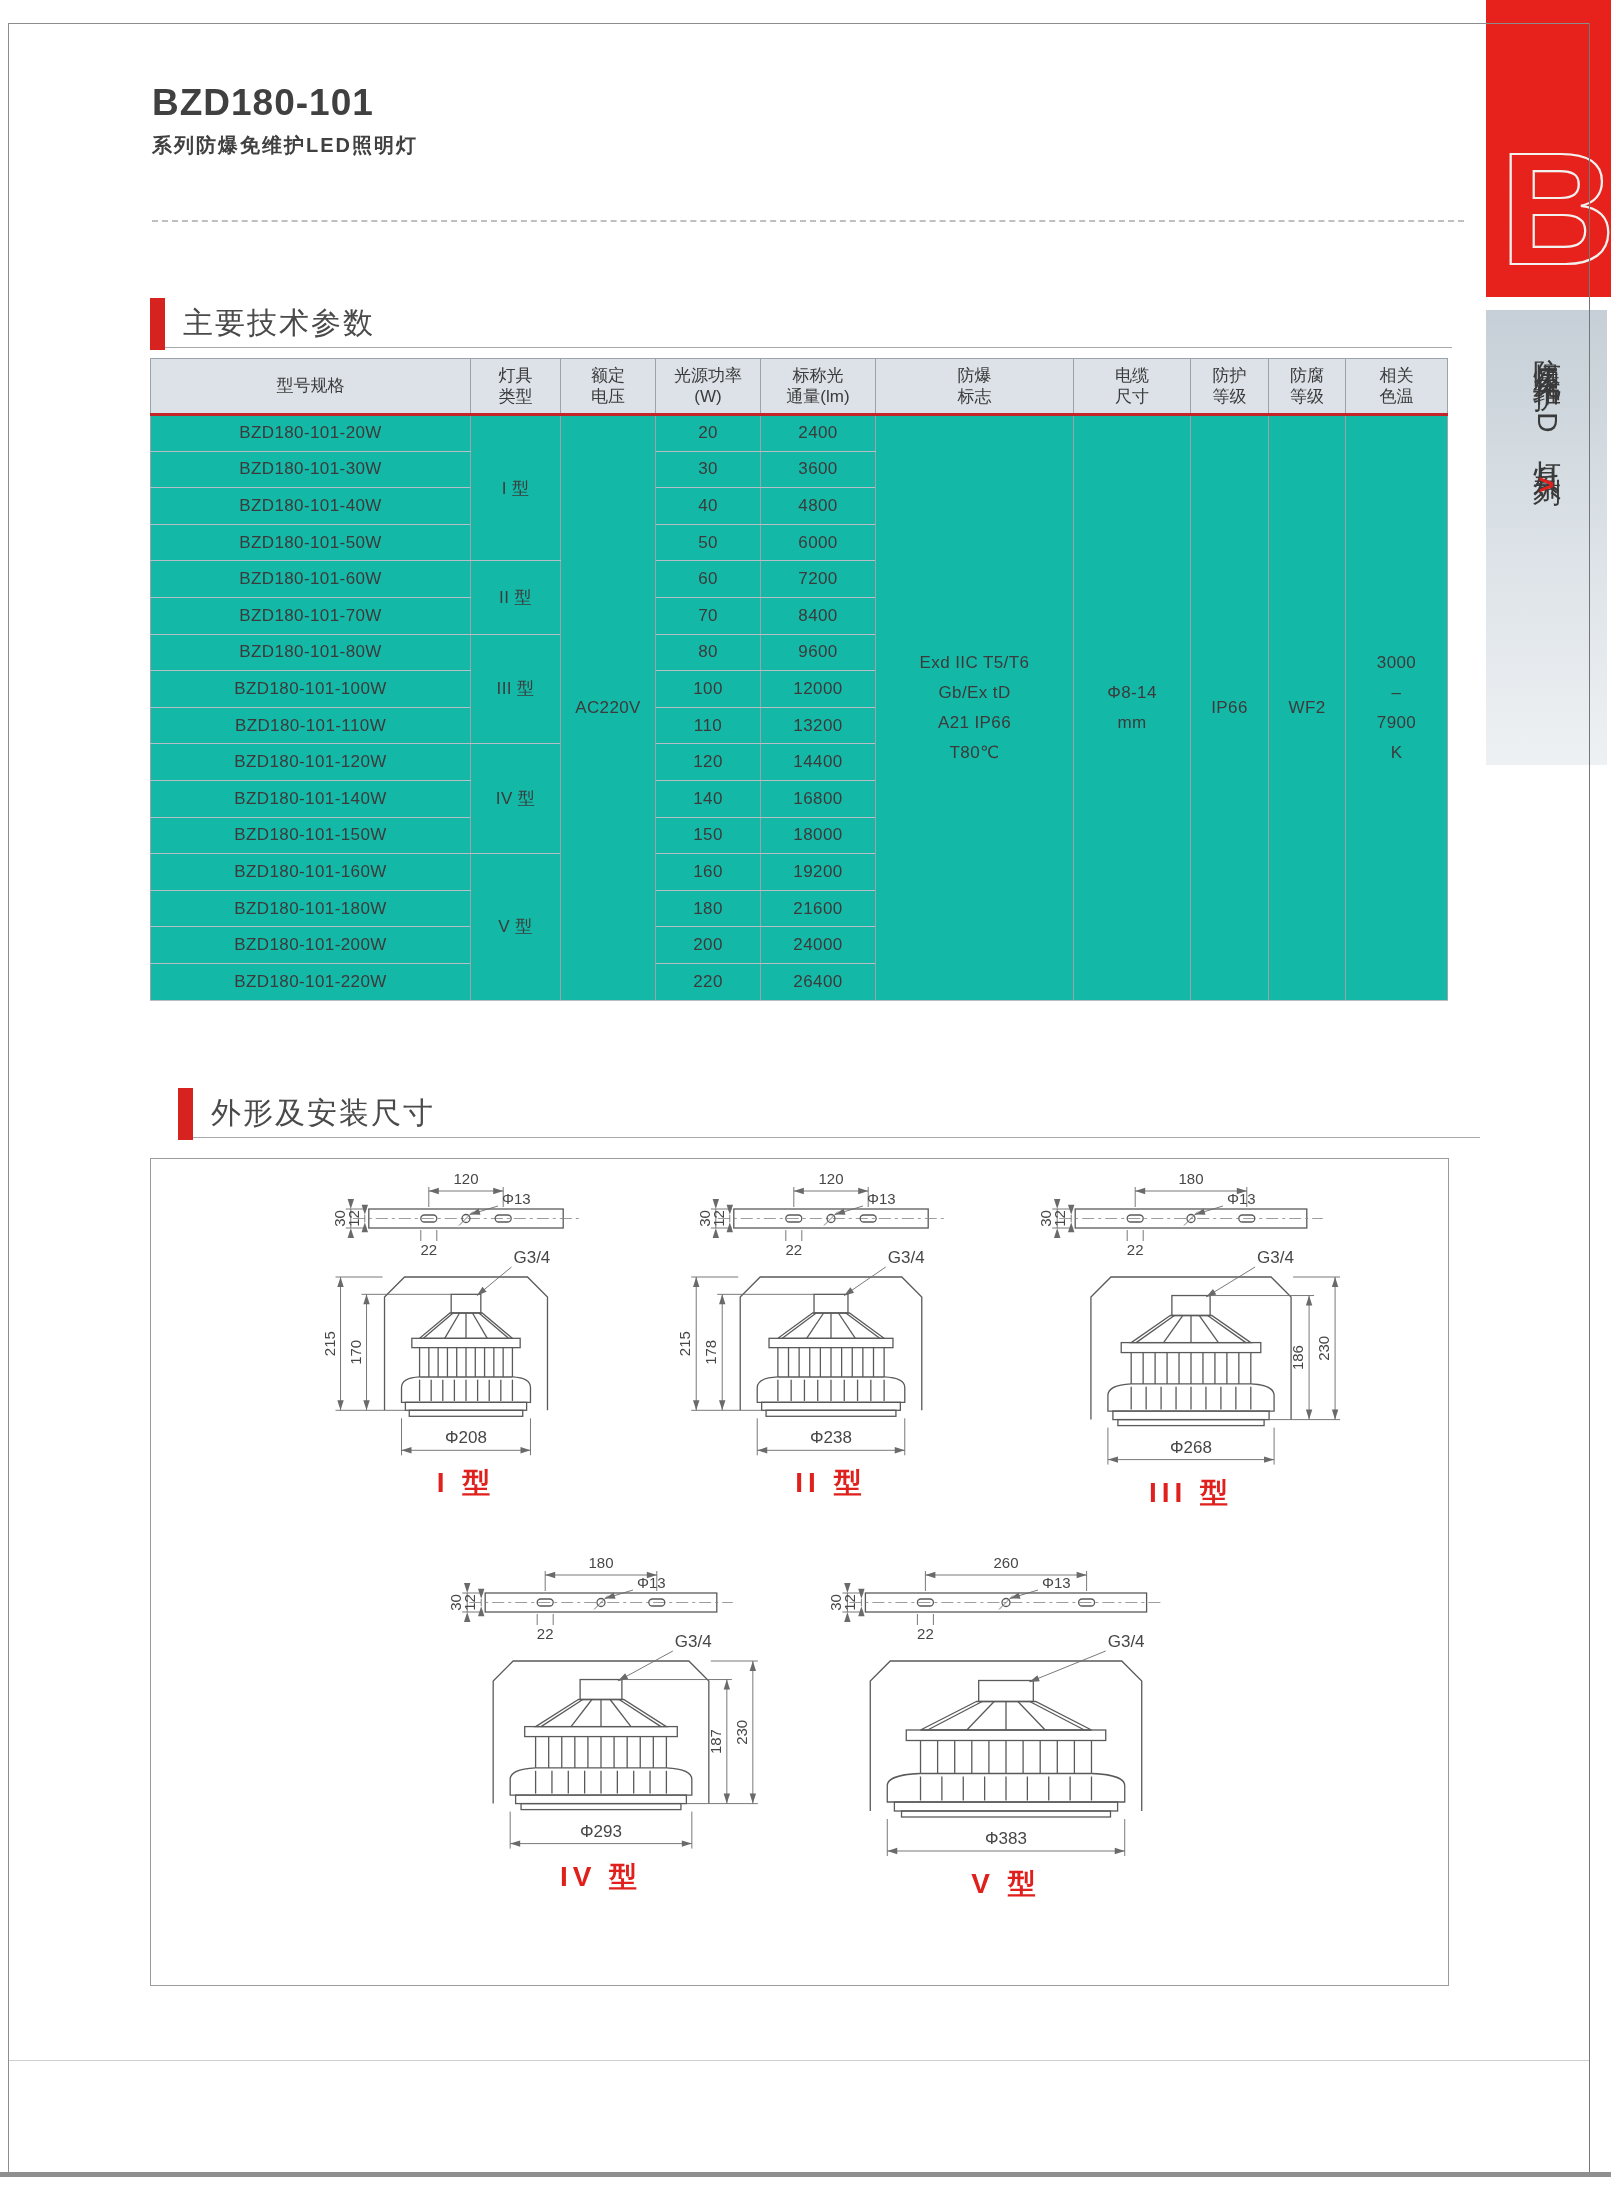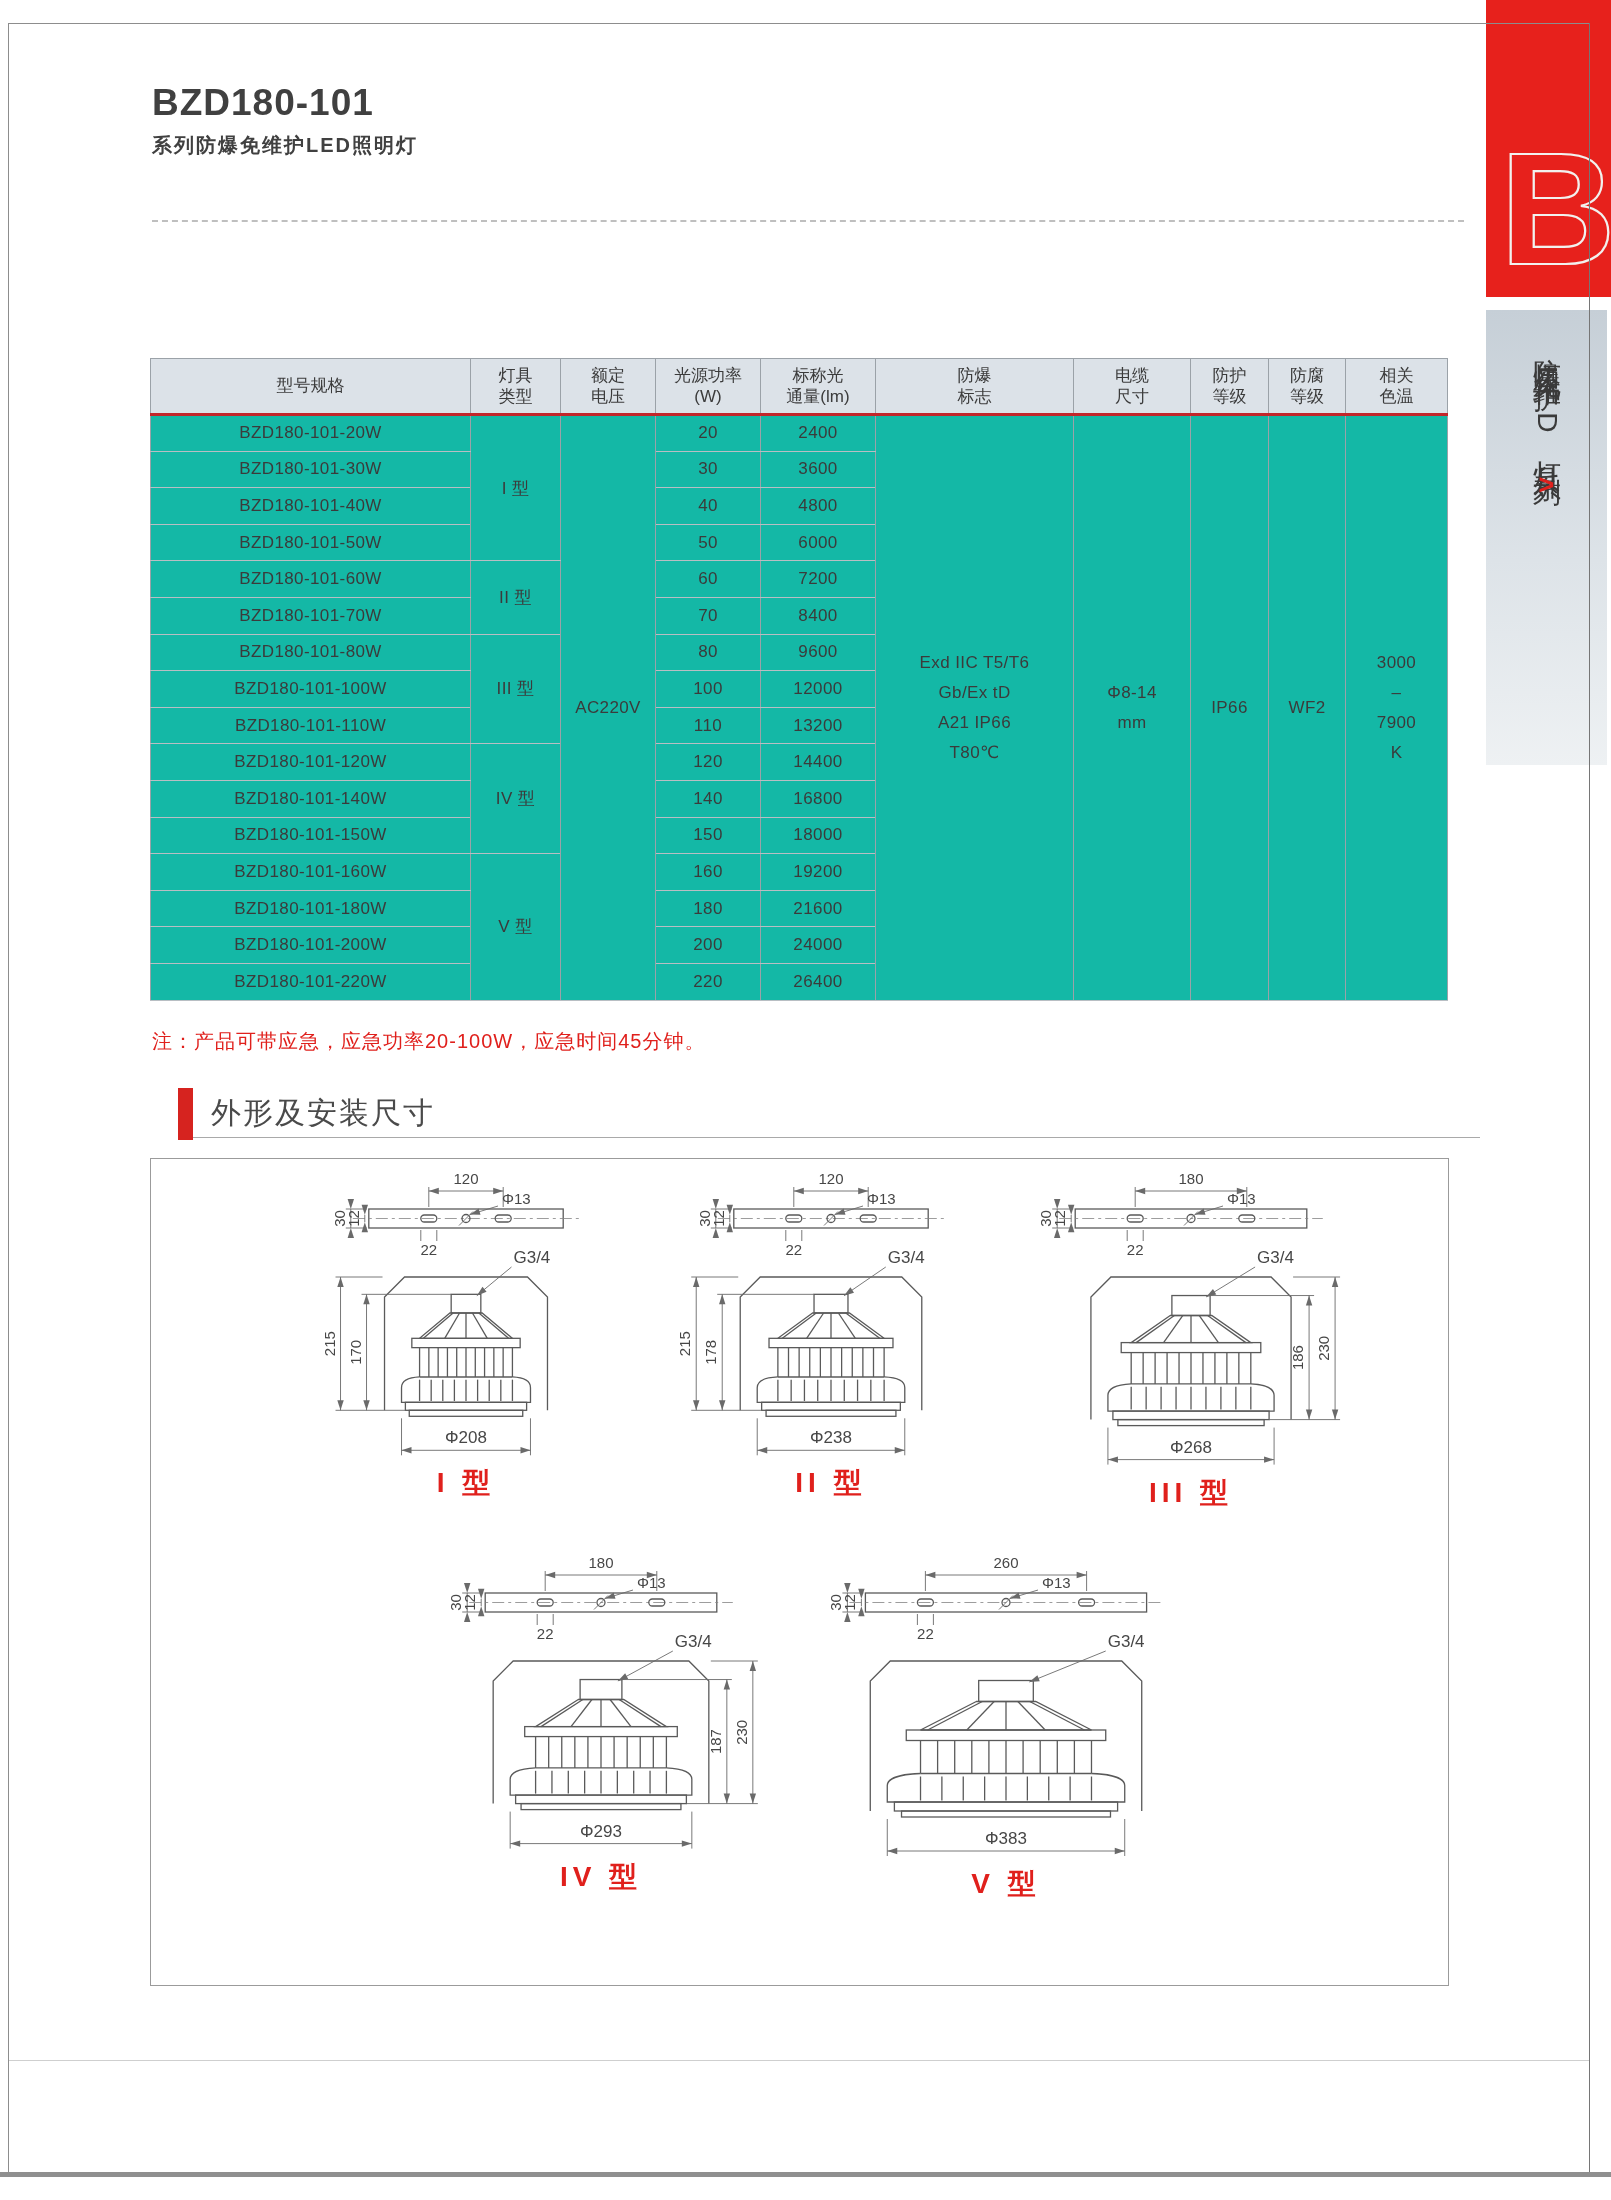--- a/index.html
+++ b/index.html
@@ -77,20 +77,25 @@
   <div class="frame-top"></div>
   <div class="frame-left"></div>
   <div class="frame-right"></div>
   <div class="rule-bottom"></div>
   <div class="band-bottom"></div>
 
   <div class="title1">BZD180-101</div>
   <div class="title2">系列防爆免维护LED照明灯</div>
   <div class="title-dash"></div>
 
+  <div class="sec" id="sec-specs">
+    <div class="bar"></div>
+    <div class="sec-title">主要技术参数</div>
+    <div class="sec-line"></div>
+  </div>
 
   <div class="spec-wrap">
     <table class="spec">
       <colgroup>
         <col style="width:320px">
           <col style="width:90px">
           <col style="width:95px">
           <col style="width:105px">
         <col style="width:115px">
           <col style="width:198px">
@@ -224,21 +229,20 @@
           </tr>
           <tr>
             <td>BZD180-101-220W</td>
             <td>220</td>
             <td>26400</td>
           </tr>
         </tbody>
     </table>
   </div>
 
-  <div class="note">注：产品可带应急，应急功率20-100W，应急时间45分钟。</div>
 
   <div class="sec" id="sec-dims">
     <div class="bar"></div>
     <div class="sec-title">外形及安装尺寸</div>
     <div class="sec-line"></div>
   </div>
 
   <div class="draw-box" id="draw-box">
     <svg id="drawings-svg" width="1297" height="826">
         <g>

